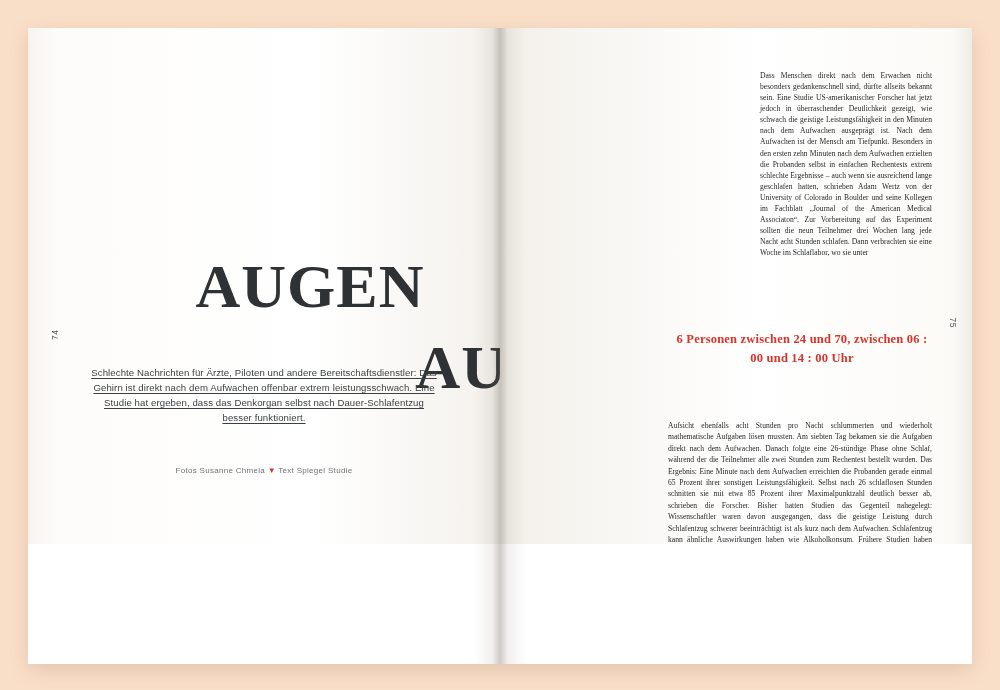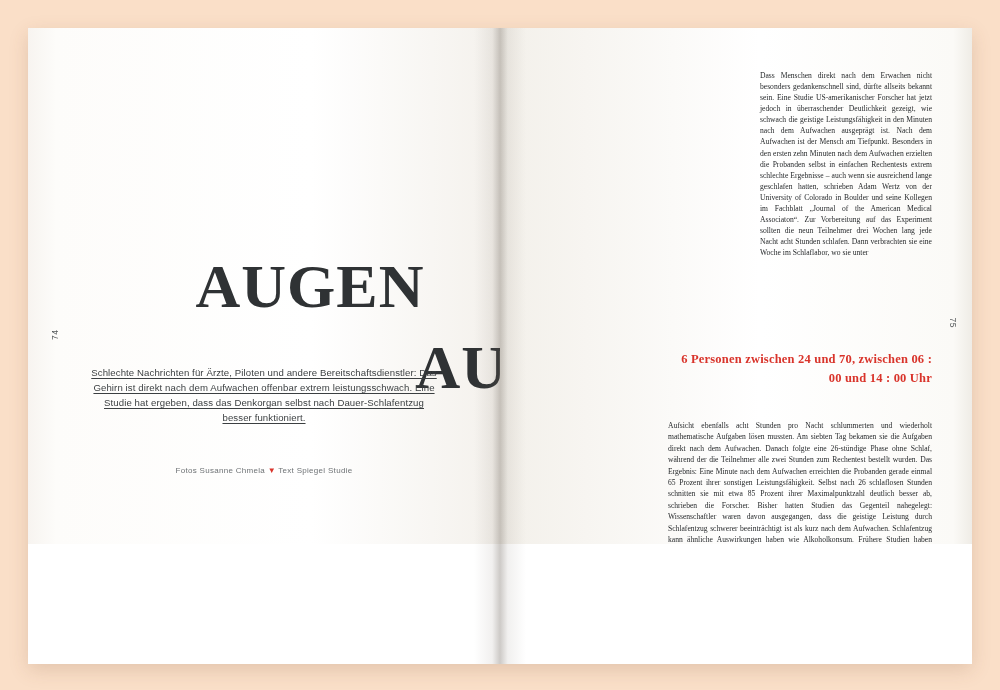--- a/index.html
+++ b/index.html
@@ -141,23 +141,23 @@
     color: #26292b;
     text-align: justify;
     text-justify: inter-word;
     hyphens: auto;
   }
   .col-top p { margin: 0; }
 
   .pullquote {
     position: absolute;
     left: 172px;
-    top: 322px;
+    top: 302px;
     width: 260px;
-    text-align: right;
+    text-align: center;
     color: #d9342b;
     font-family: "Liberation Serif", serif;
     font-weight: bold;
     font-size: 12.5px;
     line-height: 1.5;
     letter-spacing: 0.2px;
   }
 
   .col-bottom {
     position: absolute;

